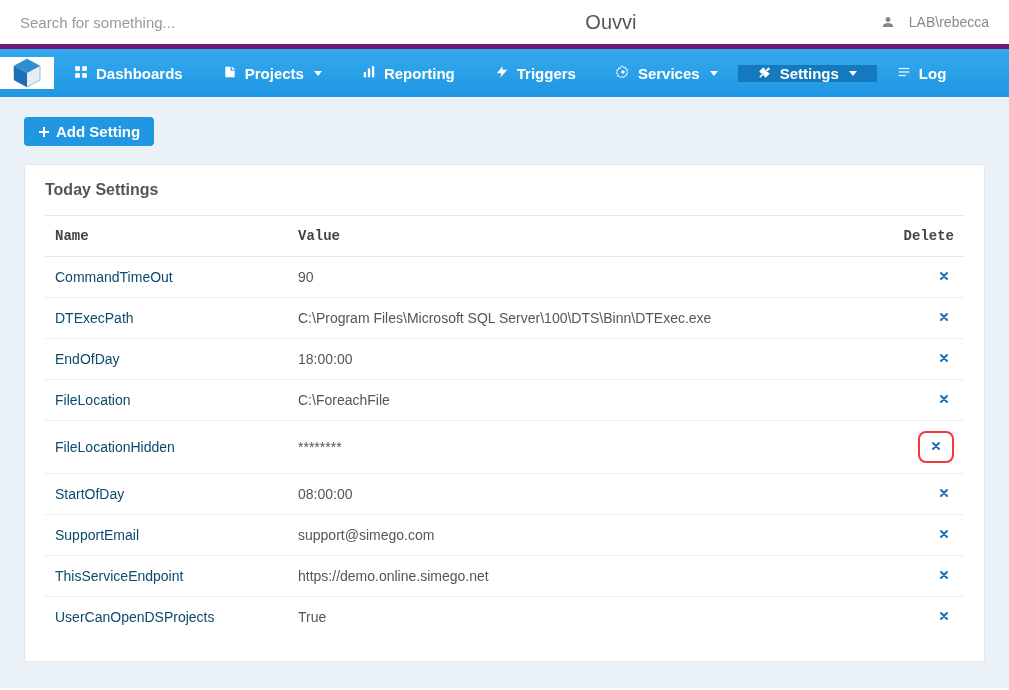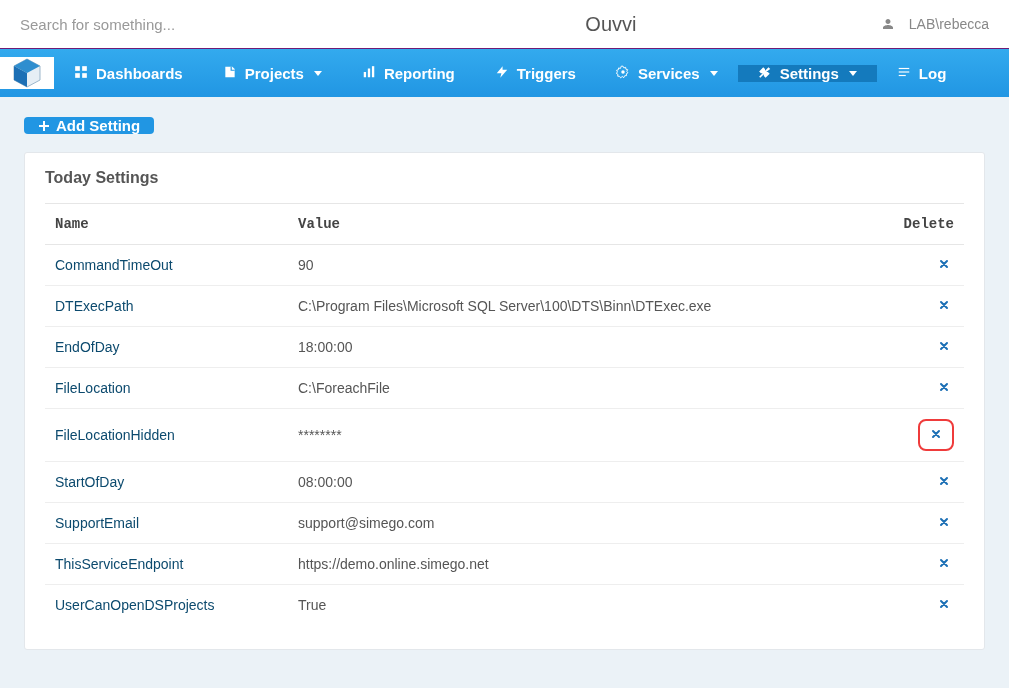--- a/index.html
+++ b/index.html
@@ -11,21 +11,21 @@
     width: 1009px;
     height: 690px;
     overflow: hidden;
   }
 
   
   .topbar {
     display: flex;
     align-items: center;
     height: 49px;
-    border-bottom: 1px solid #701a75;
+    border-bottom: 5px solid #701a75;
     padding: 0 20px;
   }
   .topbar .search {
     flex: 1;
     max-width: 320px;
   }
   .topbar .search input {
     width: 100%;
     border: none;
     outline: none;
@@ -92,21 +92,21 @@
     padding: 20px 24px;
     height: calc(690px - 49px - 50px);
     overflow: auto;
   }
 
   .btn-primary {
     background: #2196e3;
     color: #fff;
     border: none;
     border-radius: 4px;
-    padding: 0 14px;
+    padding: 6px 14px;
     font-size: 15px;
     font-weight: 600;
     display: inline-flex;
     align-items: center;
     gap: 6px;
     cursor: pointer;
     margin-bottom: 18px;
   }
 
   .panel {

